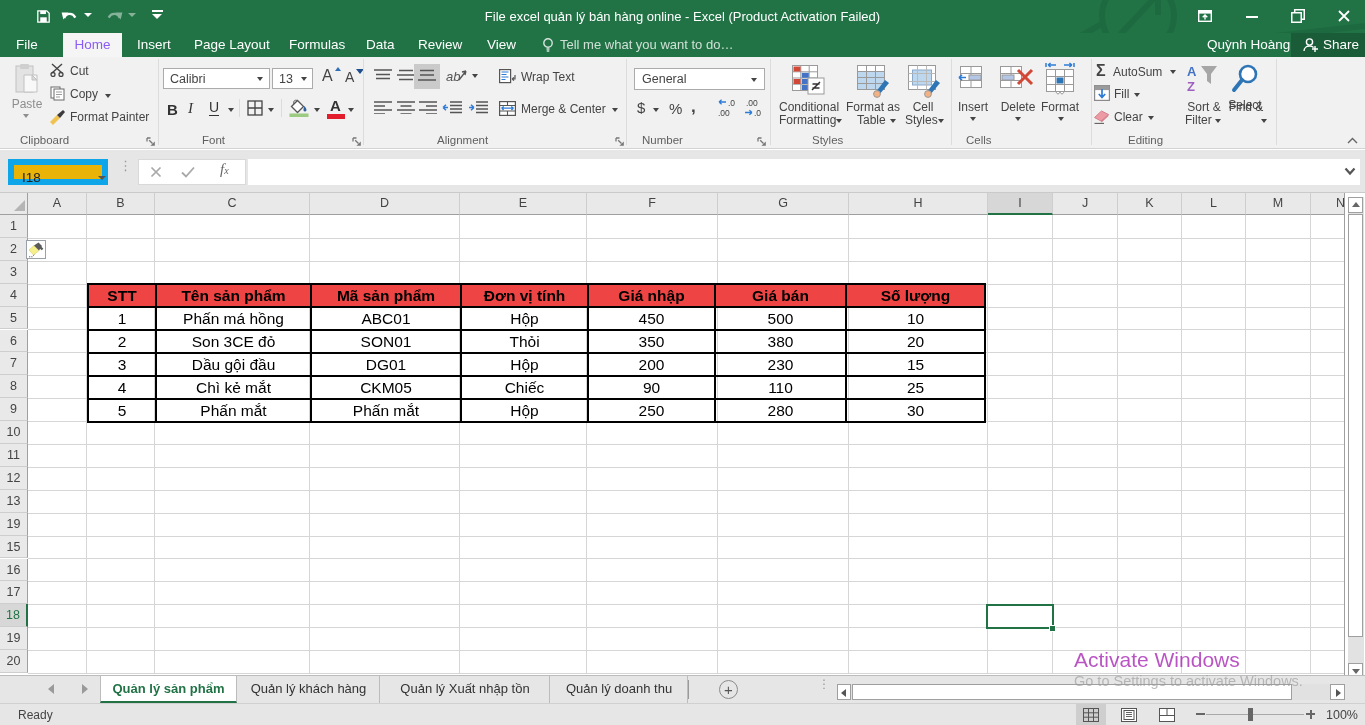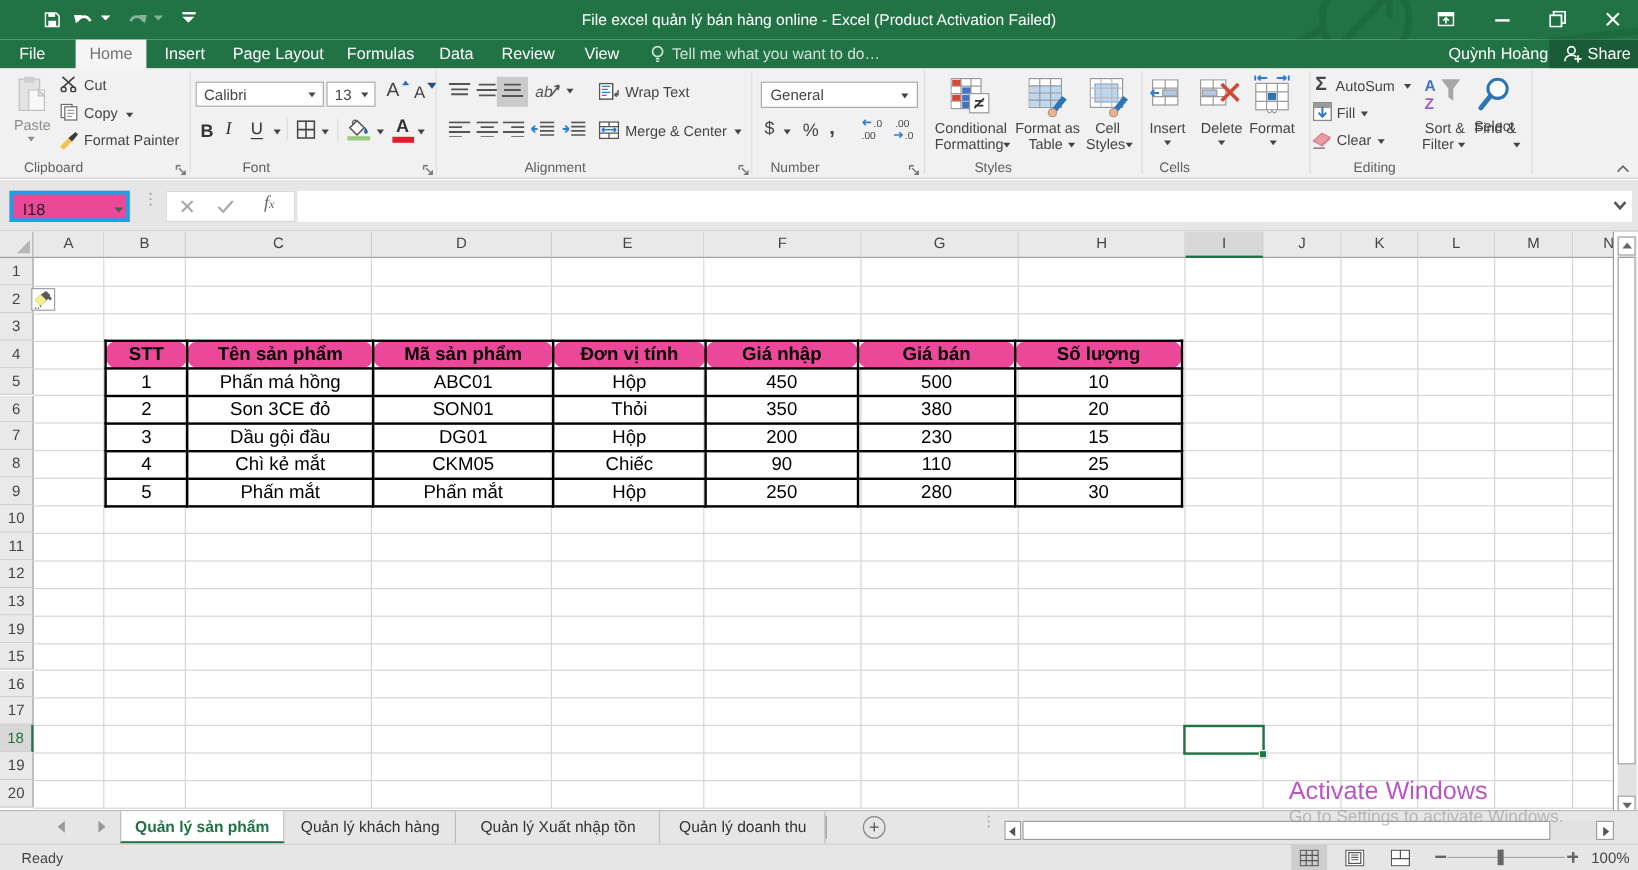--- a/index.html
+++ b/index.html
@@ -27,21 +27,21 @@
 .combo { background:#fff; border:1px solid #ababab; }
 
 
 .colhdr { top:0; height:22px; background:#e9e9e9; border-right:1px solid #cecece; border-bottom:1px solid #9f9f9f; text-align:center; font-size:12.5px; color:#444; line-height:21px; }
 .rowhdr { left:0; width:28px; background:#e9e9e9; border-right:1px solid #9f9f9f; border-bottom:1px solid #cecece; text-align:center; font-size:12.5px; color:#444; }
 .gl-v { background:#d6d6d6; width:1px; }
 .gl-h { background:#d6d6d6; height:1px; }
 .sheettab { top:0; height:27px; border-right:1px solid #bcbcbc; color:#333; font-size:13px; text-align:center; line-height:26px; }
 #tbl { border-collapse:collapse; }
 #tbl td { border:2px solid #000; text-align:center; font-size:15.5px; color:#000; height:23px; padding:0; }
-#tbl tr.th td { background:#ec4899; font-weight:bold;border-radius:10px; }
+#tbl tr.th td { background:#ef4444; font-weight:bold; }
 </style>
 </head>
 <body>
 
 <div class="abs" id="titlebar">
 
   <svg class="abs" style="left:1060px;top:0;width:305px;height:57px;opacity:0.13" viewBox="0 0 305 57">
     <g fill="none" stroke="#06301a" stroke-width="6">
       <circle cx="78" cy="16" r="36"></circle>
       <path d="M56 39 L98 -6"></path>
@@ -81,21 +81,21 @@
   <svg class="abs" style="left:1291px;top:9px" width="14" height="14" viewBox="0 0 14 14">
     <rect x="0.75" y="3.75" width="9.5" height="9.5" fill="none" stroke="#fff" stroke-width="1.5"></rect>
     <path d="M3.7 3.4 L3.7 0.75 L13.25 0.75 L13.25 10.3 L10.8 10.3" fill="none" stroke="#fff" stroke-width="1.5"></path>
   </svg>
   <svg class="abs" style="left:1338px;top:10px" width="12" height="12" viewBox="0 0 12 12">
     <path d="M1 1 L11 11 M11 1 L1 11" stroke="#fff" stroke-width="1.8"></path>
   </svg>
 </div>
 <div class="abs" id="tabrow">
   <div class="abs tabtxt" style="left:16px;top:0">File</div>
-  <div class="abs" style="left:63px;top:0;width:59px;height:25px;background:#f5f5f5;color:#737373;font-size:13.5px;line-height:24px;text-align:center">Home</div>
+  <div class="abs" style="left:63px;top:0;width:59px;height:25px;background:#f5f5f5;color:#8b5cf6;font-size:13.5px;line-height:24px;text-align:center">Home</div>
   <div class="abs tabtxt" style="left:137px;top:0">Insert</div>
   <div class="abs tabtxt" style="left:194px;top:0">Page Layout</div>
   <div class="abs tabtxt" style="left:289px;top:0">Formulas</div>
   <div class="abs tabtxt" style="left:366px;top:0">Data</div>
   <div class="abs tabtxt" style="left:418px;top:0">Review</div>
   <div class="abs tabtxt" style="left:487px;top:0">View</div>
 
   <svg class="abs" style="left:542px;top:5px" width="12" height="15" viewBox="0 0 12 15">
     <circle cx="6" cy="5" r="4.2" fill="none" stroke="#d8e4dd" stroke-width="1.4"></circle>
     <path d="M4.5 11 h3 M4.7 13 h2.6" stroke="#d8e4dd" stroke-width="1.3"></path>
@@ -360,21 +360,21 @@
   <div class="abs rtxt" style="left:1225px;top:43px;width:42px;text-align:center">Find &amp;</div>
   <div class="abs rtxt" style="left:1223px;top:41px;width:42px;text-align:right">Select&nbsp;</div>
   <div class="abs" style="left:1261px;top:62px;width:0;height:0;border-left:3.5px solid transparent;border-right:3.5px solid transparent;border-top:4px solid #444"></div>
   <div class="abs glabel" style="left:1128px;width:100px">Editing</div>
   <div class="abs gsep" style="left:1276px"></div>
   <svg class="abs" style="left:1347px;top:80px" width="11" height="7" viewBox="0 0 11 7">
       <path d="M1 6 L5.5 1.5 L10 6" stroke="#666" stroke-width="1.4" fill="none"></path>
     </svg>
 </div>
 <div class="abs" id="fbar">
-  <div class="abs" style="left:8px;top:9px;width:100px;height:26px;background:#ec4899;border:3px solid #0ea5e9">
+  <div class="abs" style="left:8px;top:9px;width:100px;height:26px;background:#eab308;border:6px solid #0ea5e9">
     <span style="position:absolute;left:8px;top:5px;font-size:13.5px;color:#222">I18</span>
     <span style="position:absolute;left:84px;top:11px;width:0;height:0;border-left:4px solid transparent;border-right:4px solid transparent;border-top:4.5px solid #555"></span>
   </div>
   <div class="abs" style="left:119px;top:13px;width:3px;height:18px;color:#9a9a9a;font-size:13px;line-height:6px">⋮</div>
   <div class="abs" style="left:138px;top:9px;width:108px;height:26px;background:#fff;border:1px solid #d9d9d9"></div>
   <svg class="abs" style="left:150px;top:16px" width="12" height="12" viewBox="0 0 12 12">
       <path d="M1.5 1.5 L10.5 10.5 M10.5 1.5 L1.5 10.5" stroke="#a8a8a8" stroke-width="1.7"></path>
     </svg>
   <svg class="abs" style="left:181px;top:16px" width="14" height="12" viewBox="0 0 14 12">
       <path d="M1 6.5 L5 10.5 L13 1.5" stroke="#a8a8a8" stroke-width="1.8" fill="none"></path>

